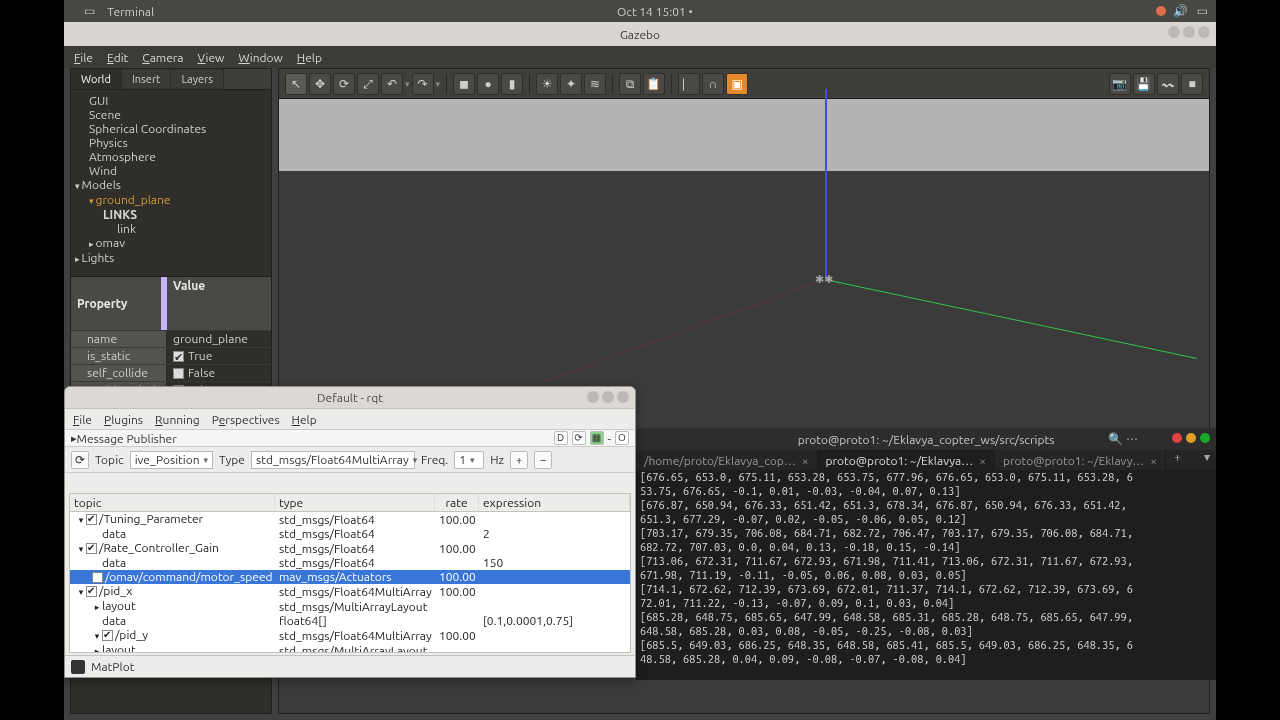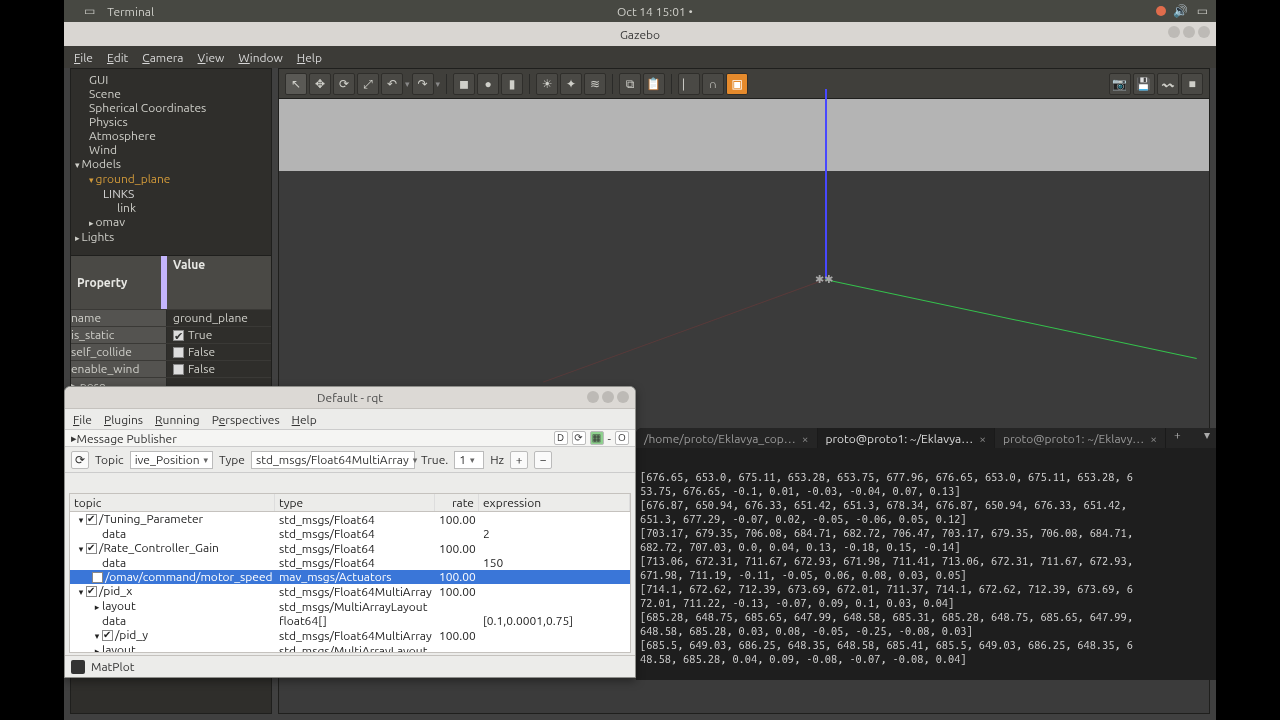--- a/index.html
+++ b/index.html
@@ -23,27 +23,27 @@
 .left-panel{width:202px;background:#2f2e2b;border:1px solid #1f1f1d;display:flex;flex-direction:column}
 .tabs{display:flex;background:#3f3e3a;border-bottom:1px solid #1f1f1d}
 .tab{padding:4px 10px;background:#3a3936;color:#cfcfc9;border-right:1px solid #2a2a28;font-size:11px}
 .tab.active{background:#2f2e2b;color:#fff}
 .tree{flex:0 0 186px;overflow:hidden;padding:4px 4px;color:#cfcfc9;font-size:11px;line-height:14px}
 .tree .item{white-space:nowrap}
 .tree .i1{padding-left:14px}.tree .i2{padding-left:28px}.tree .i3{padding-left:42px}
 .tree .caret::before{content:"▸ ";font-size:9px}
 .tree .caret.open::before{content:"▾ "}
 .tree .hl{color:#d29a3a}
-.tree .links{color:#d6d6d6;font-weight:normal}
+.tree .links{color:#d6d6d6;font-weight:bold}
 .propgrid{border-top:1px solid #1f1f1d}
 .propgrid .hdr{display:flex;background:#4a4945;color:#e8e8e4;font-weight:bold;font-size:11px}
 .propgrid .hdr div:first-child{width:96px;padding:20px 6px;border-right:6px solid #c4b5fd}
 .propgrid .hdr div:last-child{flex:1;padding:2px 6px}
 .propgrid .row{display:flex;font-size:11px;line-height:16px;border-top:1px solid #3a3936;color:#cfcfc9}
-.propgrid .row .k{width:96px;padding:0 0;background:#545350;border-right:1px solid #2a2a28;overflow:hidden;white-space:nowrap}
+.propgrid .row .k{width:96px;padding:0 16px;background:#545350;border-right:1px solid #2a2a28;overflow:hidden;white-space:nowrap}
 .propgrid .row .v{flex:1;padding:0 6px;display:flex;align-items:center;gap:4px}
 .chk{width:11px;height:11px;border:1px solid #888;background:#ddd;display:inline-block;position:relative}
 .chk.checked::after{content:"✔";position:absolute;top:-3px;left:0;color:#333;font-size:11px}
 .viewport{flex:1;position:relative;background:#333;border:1px solid #1f1f1d;overflow:hidden}
 .toolbar{position:absolute;top:0;left:0;right:0;height:30px;background:#403f3b;border-bottom:1px solid #1f1f1d;display:flex;align-items:center;padding:0 6px;gap:2px}
 .tbtn{width:22px;height:22px;background:#4a4945;border:1px solid #2f2e2b;border-radius:2px;display:flex;align-items:center;justify-content:center;color:#cfcfc9;font-size:12px}
 .tbtn.active{background:#5a5955}
 .tbtn.orange{background:#e58a2c;color:#fff}
 .tsep{width:1px;height:20px;background:#2a2a28;margin:0 4px}
 .toolbar .right{margin-left:auto;display:flex;gap:2px}
@@ -66,21 +66,21 @@
 .msgpub .mini{width:14px;height:14px;border:1px solid #bbb;border-radius:2px;text-align:center;line-height:12px;font-size:10px;background:#fff}
 .mini.green{background:#8ed08e}
 .controls{height:26px;display:flex;align-items:center;gap:6px;padding:0 6px;border-bottom:1px solid #ccc;color:#333;font-size:11px}
 .controls .cbtn{width:18px;height:18px;border:1px solid #bbb;border-radius:2px;text-align:center;line-height:16px;background:#fafafa}
 .controls input,.controls .combo{height:18px;border:1px solid #bbb;background:#fff;padding:0 4px;font-size:11px}
 .combo{display:inline-flex;align-items:center;gap:4px}
 .combo .dd{font-size:9px;color:#666}
 .table{position:absolute;top:106px;left:4px;right:4px;bottom:24px;border:1px solid #c5c2be;background:#fff;overflow:hidden;font-size:11px;color:#222}
 .table .hdr{display:flex;background:#ececea;border-bottom:1px solid #c5c2be;font-weight:normal}
 .table .hdr div{padding:2px 4px;border-right:1px solid #ddd}
-.c-topic{width:205px}.c-type{width:160px}.c-rate{width:44px;text-align:right}.c-exp{flex:1}
+.c-topic{width:205px}.c-type{width:160px}.c-rate{width:44px;text-align:center}.c-exp{flex:1}
 .trow{display:flex;line-height:14px;align-items:center}
 .trow>div{padding:0 4px;border-right:1px solid transparent;white-space:nowrap;overflow:hidden}
 .trow .tcaret{display:inline-block;width:10px;text-align:center;font-size:9px}
 .trow .cb{display:inline-block;width:11px;height:11px;border:1px solid #888;background:#fff;margin-right:2px;vertical-align:middle;position:relative}
 .trow .cb.on::after{content:"✔";position:absolute;top:-3px;left:0;font-size:10px}
 .trow.sel{background:#3a76d8;color:#fff}
 .statusbar{position:absolute;bottom:0;left:0;right:0;height:22px;background:#ececea;border-top:1px solid #c5c2be;display:flex;align-items:center;padding:0 6px;gap:6px;font-size:11px;color:#333}
 .statusbar .icon{width:14px;height:14px;background:#333;border-radius:2px}
 
 .term{position:absolute;left:572px;right:0;top:428px;height:252px;background:#1e1e1e;z-index:40;border-top-left-radius:6px;overflow:hidden}
@@ -127,20 +127,25 @@
     <div class="gazebo-menu">
       <span><u>F</u>ile</span>
       <span><u>E</u>dit</span>
       <span><u>C</u>amera</span>
       <span><u>V</u>iew</span>
       <span><u>W</u>indow</span>
       <span><u>H</u>elp</span>
     </div>
     <div class="gazebo-body">
       <div class="left-panel">
+        <div class="tabs">
+          <div class="tab active">World</div>
+          <div class="tab">Insert</div>
+          <div class="tab">Layers</div>
+        </div>
         <div class="tree">
           <div class="item i1">GUI</div>
           <div class="item i1">Scene</div>
           <div class="item i1">Spherical Coordinates</div>
           <div class="item i1">Physics</div>
           <div class="item i1">Atmosphere</div>
           <div class="item i1">Wind</div>
           <div class="item caret open">Models</div>
           <div class="item i1 caret open hl">ground_plane</div>
           <div class="item i2 links">LINKS</div>
@@ -261,21 +266,21 @@
       <span>Topic</span>
       <span class="combo">
           <span>ive_Position</span>
           <span class="dd">▾</span>
         </span>
       <span>Type</span>
       <span class="combo" style="width:164px">
           <span>std_msgs/Float64MultiArray</span>
           <span class="dd">▾</span>
         </span>
-      <span>True.</span>
+      <span>Freq.</span>
       <span class="combo" style="width:30px">
           <span>1</span>
           <span class="dd">▾</span>
         </span>
       <span>Hz</span>
       <span class="cbtn">+</span>
       <span class="cbtn">−</span>
     </div>
     <div class="table">
       <div class="hdr">
@@ -347,20 +352,29 @@
           </div>
         </div>
     </div>
     <div class="statusbar">
       <span class="icon"></span>
       <span>MatPlot</span>
     </div>
   </div>
 
   <div class="term">
+    <div class="term-title">
+      <span>proto@proto1: ~/Eklavya_copter_ws/src/scripts</span>
+      <span class="search">🔍 ⋯</span>
+      <div class="dots">
+        <div class="dot" style="background:#e0443e"></div>
+        <div class="dot" style="background:#dea123"></div>
+        <div class="dot" style="background:#1aab29"></div>
+      </div>
+    </div>
     <div class="tabsrow">
       <div class="ttab">
           <span>/home/proto/Eklavya_cop…</span>
           <span class="x">×</span>
         </div>
       <div class="ttab active">
           <span>proto@proto1: ~/Eklavya…</span>
           <span class="x">×</span>
         </div>
       <div class="ttab">

